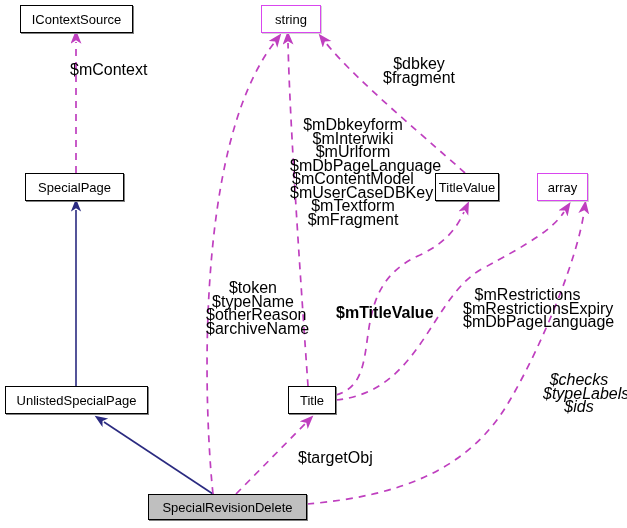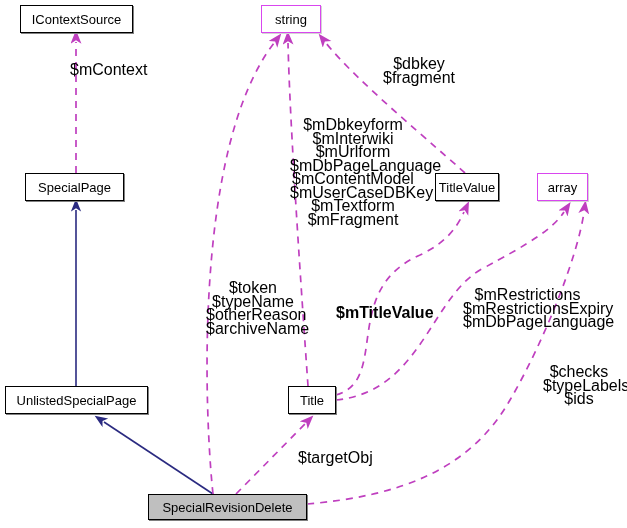--- a/index.html
+++ b/index.html
@@ -181,21 +181,21 @@
   <div class="edge-label" style="left:336px; top:306px;font-weight:bold;">
     <span>$mTitleValue</span>
   </div>
 
   <div class="edge-label" style="left:463px; top:288px; width:129px;">
     <span>$mRestrictions</span>
     <span>$mRestrictionsExpiry</span>
     <span>$mDbPageLanguage</span>
   </div>
 
-  <div class="edge-label" style="left:543px; top:365px; width:72px;">
+  <div class="edge-label" style="left:543px; top:373px; width:72px;font-style:italic;">
     <span>$checks</span>
     <span>$typeLabels</span>
     <span>$ids</span>
   </div>
 
   <div class="edge-label" style="left:258px; top:451px;padding-left:40px;">
     <span>$targetObj</span>
   </div>
 
 </div>

